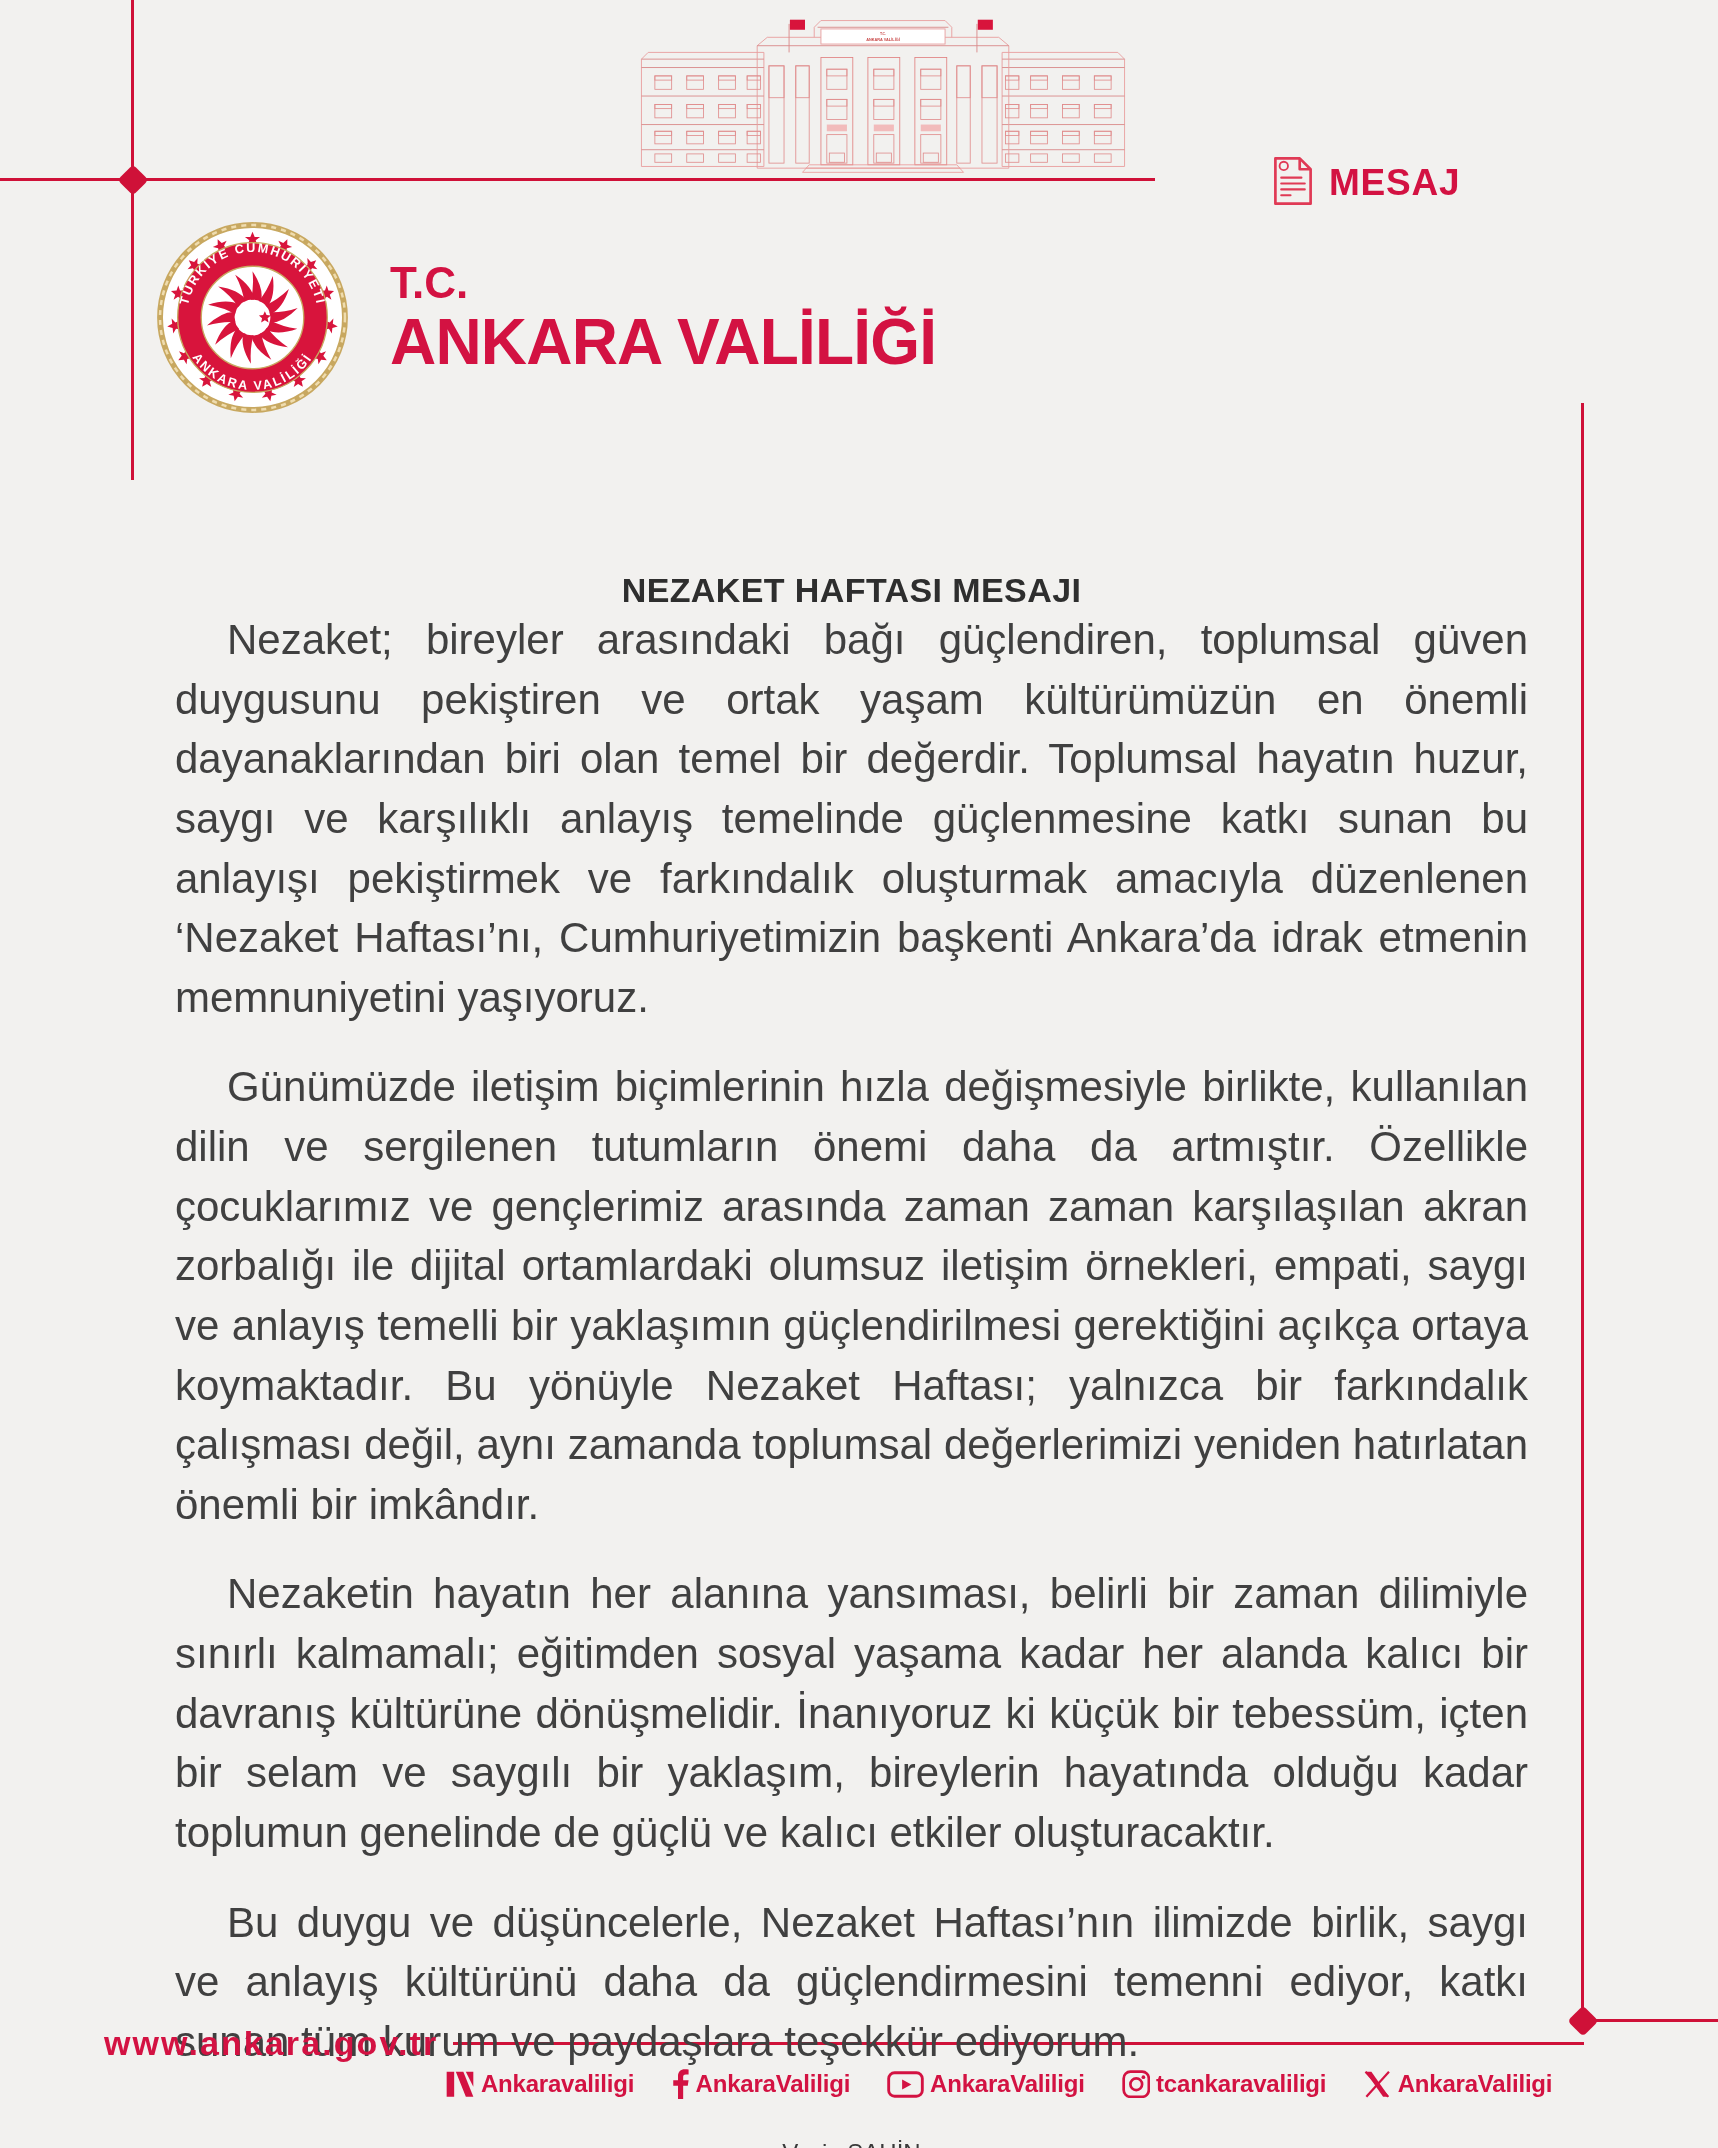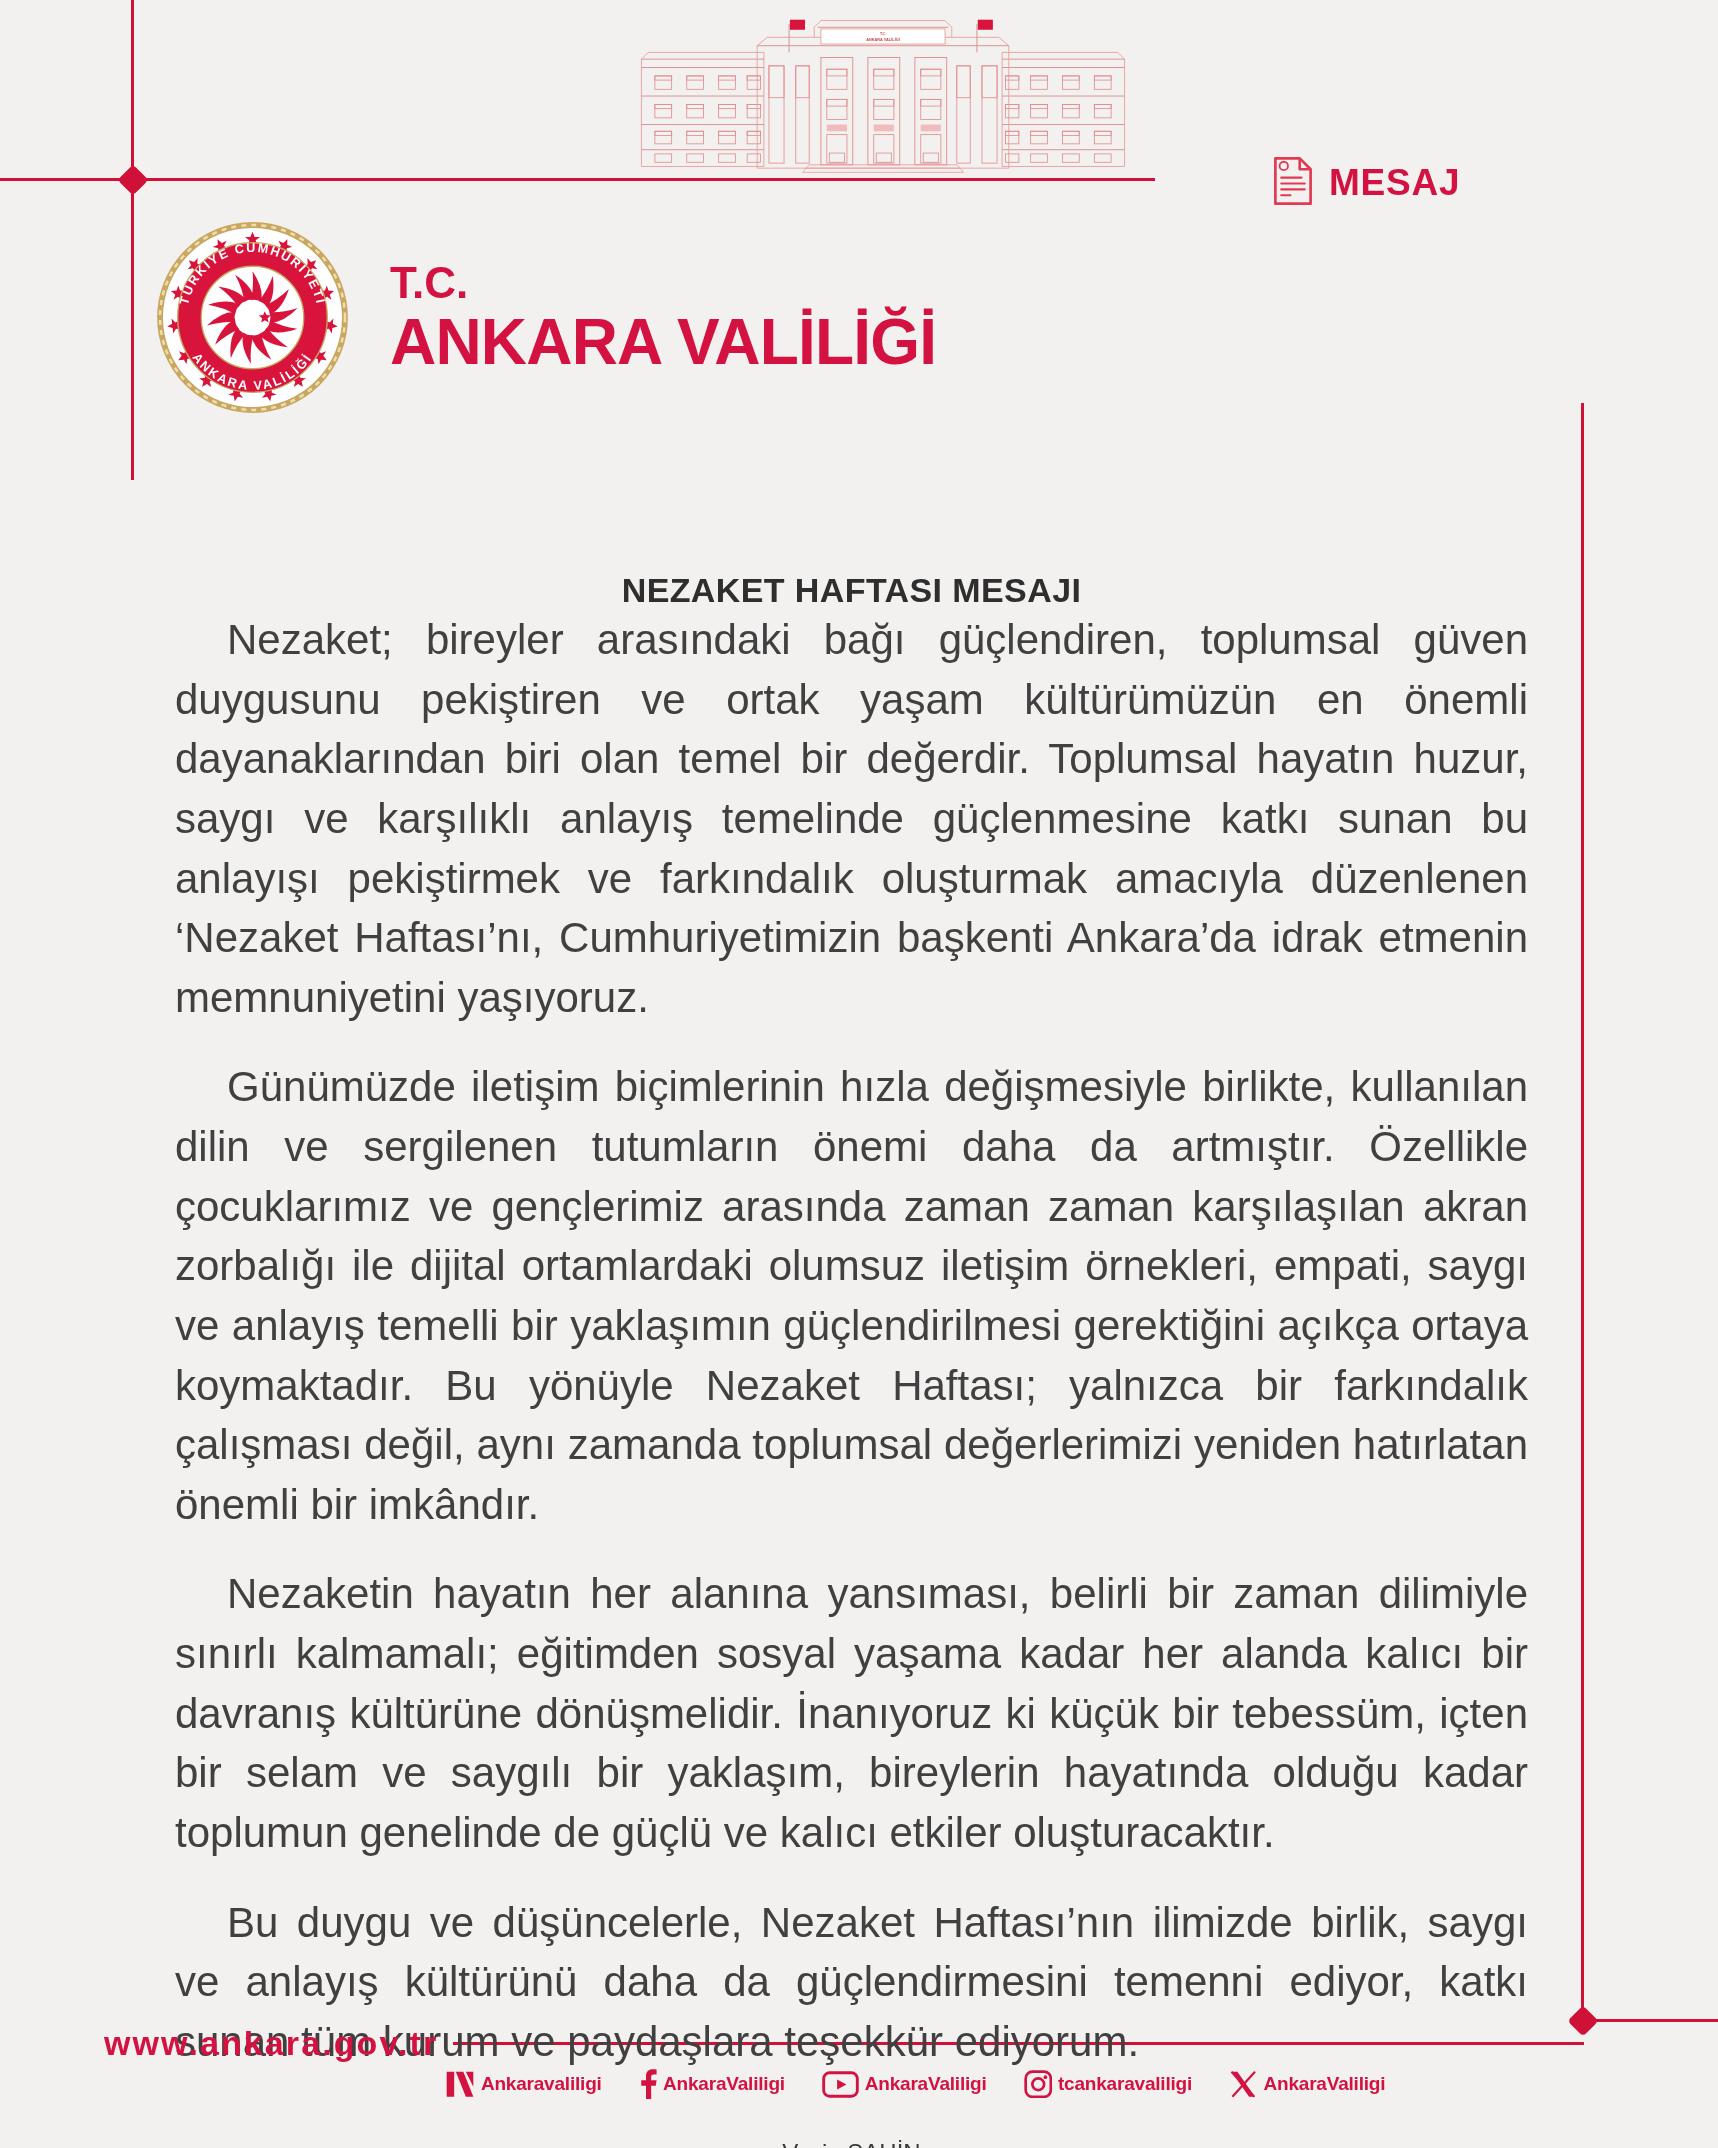--- a/index.html
+++ b/index.html
@@ -102,21 +102,21 @@
     color:#d31242;
   }
   #social-bar {
     position:absolute;
     left:445px; top:2069px;
     display:flex; align-items:center; gap:37px;
   }
   .social-item {
     display:flex; align-items:center; gap:5.9px;
     color:#d31242;
-    font-size:19px;
+    font-size:24px;
     font-weight:bold;
     letter-spacing:-0.2px;
   }
   .social-item svg { display:block; flex:0 0 auto; }
 </style>
 </head>
 <body>
 
 <div class="rule" id="v-line-left"></div>
 <div class="rule" id="h-line-top"></div>

